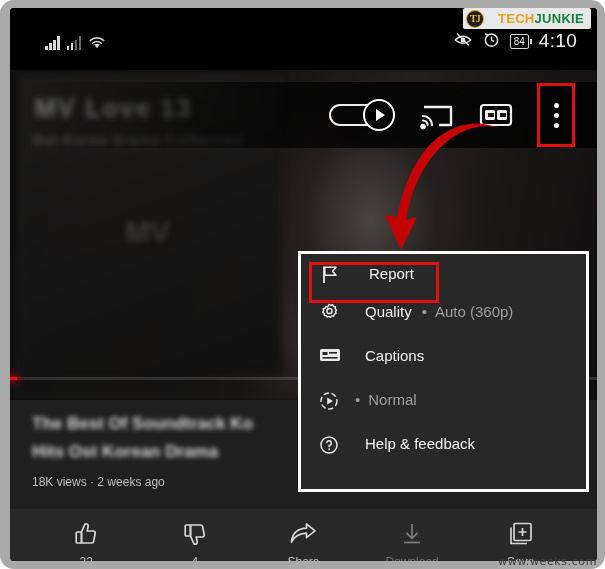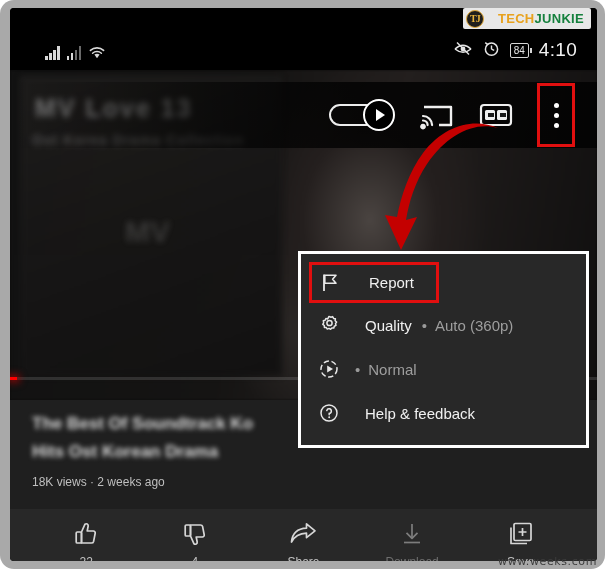--- a/index.html
+++ b/index.html
@@ -68,21 +68,20 @@
   #tj-tech { color: #e8a21e; font-size: 13px; font-weight: bold; letter-spacing: 0.3px; margin-left: 10px; }
   #tj-junkie { color: #15803d; font-size: 13px; font-weight: bold; letter-spacing: 0.3px; }
 
   
   #statusbar {
     position: absolute;
     left: 0; top: 22px;
     width: 587px; height: 40px;
     background: #000000;
     display: flex;
-    align-items: center;
   }
   #status-left {
     display: flex;
     align-items: flex-end;
     gap: 7px;
     margin-left: 35px;
     height: 20px;
   }
   #status-right {
     position: absolute;
@@ -249,21 +248,21 @@
     left: 288px; top: 243px;
     width: 291px;
     background: #282828;
     border: 3px solid #ffffff;
     box-sizing: border-box;
     padding: 8px 0 10px 0;
     z-index: 40;
   }
   .menu-row {
     display: flex;
-    align-items: center;
+    align-items: flex-start;
     height: 44px;
     padding-left: 18px;
     box-sizing: border-box;
   }
   .menu-row .mi {
     width: 26px;
     display: flex;
     align-items: center;
     justify-content: flex-start;
     flex: 0 0 26px;
@@ -487,20 +486,31 @@
         <svg width="20" height="20" viewBox="0 0 20 20">
           <path d="M10 1.4 L12 2.2 L13.6 1.6 L14.6 3.4 L16.4 3.8 L16.1 5.7 L17.6 7 L16.5 8.6 L17 10.4 L15.3 11.2 L14.8 13 L12.9 12.9 L11.6 14.3 L10 13.4 L8.3 14.1 L7.3 12.6 L5.4 12.4 L5.3 10.5 L3.8 9.3 L4.7 7.7 L4.3 5.8 L6.1 5.2 L6.9 3.5 L8.7 3.9 Z" stroke="#e8e8e8" stroke-width="1.5" fill="none" stroke-linejoin="round"></path>
           <circle cx="10.5" cy="8" r="2.6" stroke="#e8e8e8" stroke-width="1.5" fill="none"></circle>
         </svg>
       </span>
       <span class="menu-label">Quality</span>
       <span class="menu-sep">•</span>
       <span class="menu-value">Auto (360p)</span>
     </div>
 
+    <div class="menu-row">
+      <span class="mi">
+        <svg width="22" height="16" viewBox="0 0 22 16">
+          <rect x="1" y="2" width="20" height="12" rx="1.6" fill="#e8e8e8"></rect>
+          <rect x="3.5" y="5" width="5" height="3" fill="#282828"></rect>
+          <rect x="10" y="5" width="8" height="1.6" fill="#282828"></rect>
+          <rect x="3.5" y="10" width="15" height="1.6" fill="#282828"></rect>
+        </svg>
+      </span>
+      <span class="menu-label">Captions</span>
+    </div>
 
     <div class="menu-row">
       <span class="mi">
         <svg width="20" height="20" viewBox="0 0 20 20">
           <circle cx="10" cy="10" r="8" stroke="#e8e8e8" stroke-width="1.5" fill="none" stroke-dasharray="5.4 2.6"></circle>
           <path d="M8.2 6.6 L14 10 L8.2 13.4 Z" fill="#e8e8e8"></path>
         </svg>
       </span>
       <span class="menu-sep">•</span>
       <span class="menu-value">Normal</span>

